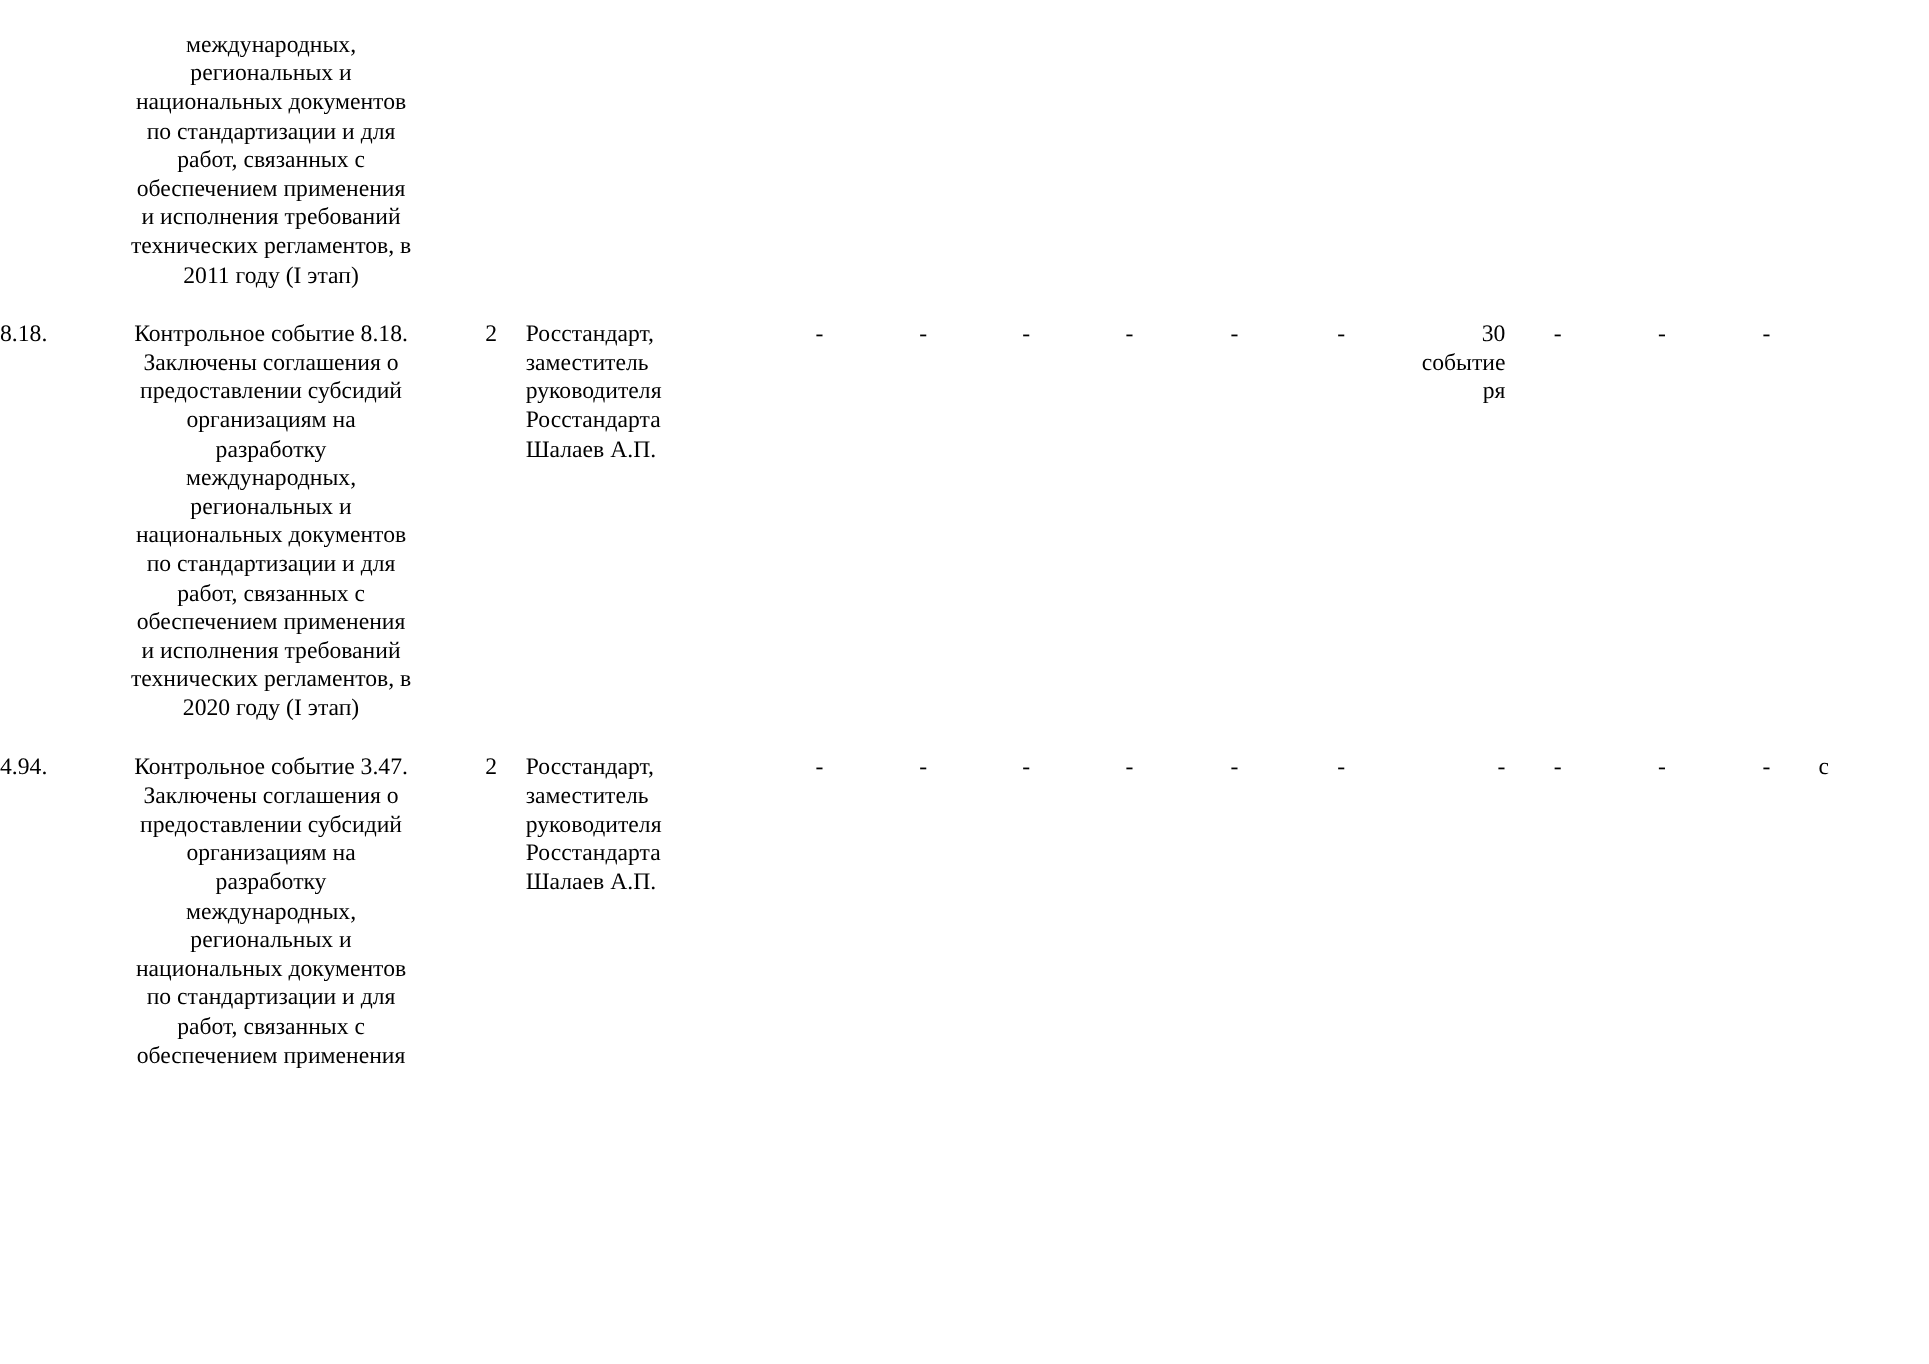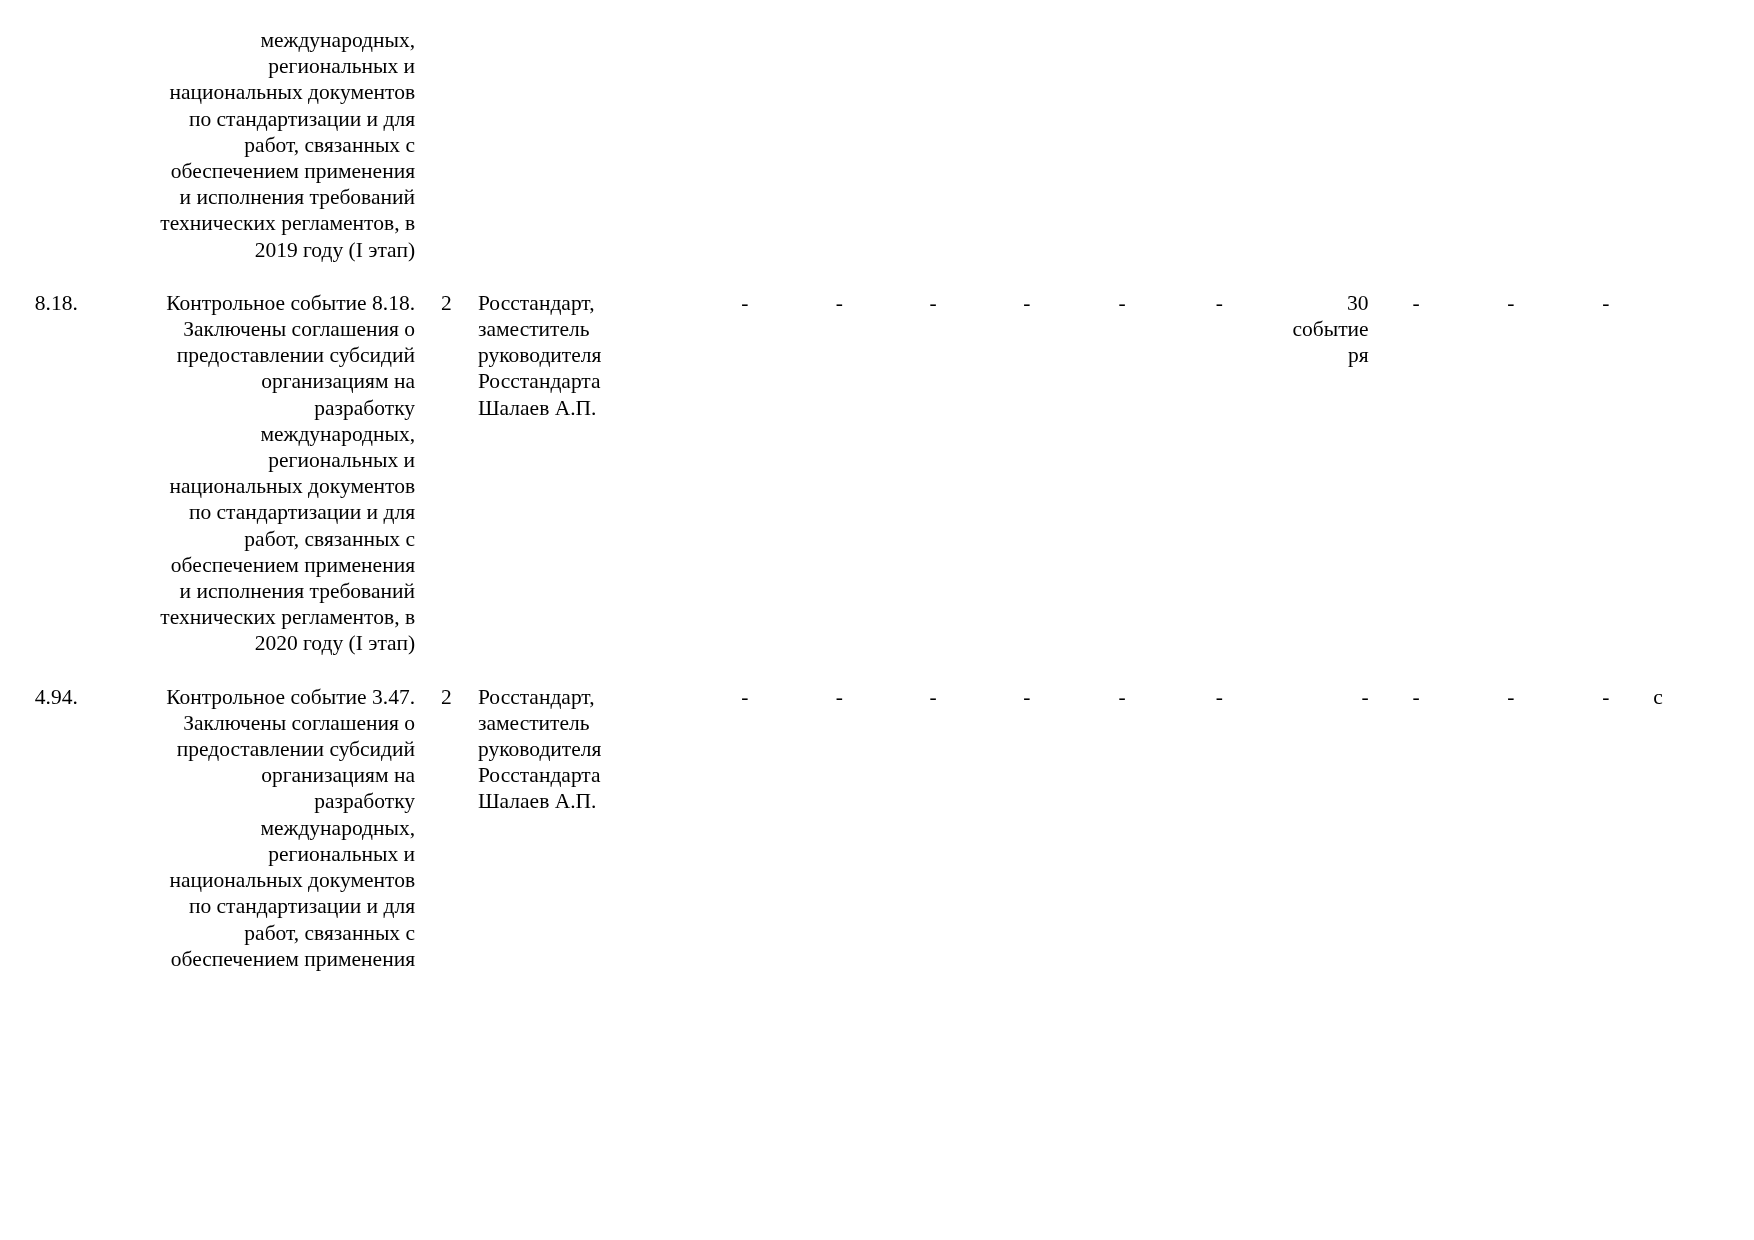--- a/index.html
+++ b/index.html
@@ -48,22 +48,22 @@
   .col-d4       { width: 82px;  }
   .col-d5       { width: 85px;  }
   .col-d6       { width: 85px;  }
   .col-date     { width: 88px;  }
   .col-d7       { width: 83px;  }
   .col-d8       { width: 83px;  }
   .col-d9       { width: 83px;  }
   .col-tail     { width: 88px;  }
 
   .pad-left-num  { padding-left: 142px; }
-  .cell-num      { text-align: right; white-space: nowrap; }
-  .cell-name     { text-align: right; padding-right: 8px; }
+  .cell-num      { text-align: left; white-space: nowrap; }
+  .cell-name     { text-align: center; padding-right: 8px; }
   .cell-level    { text-align: center; }
   .cell-resp     { text-align: left; }
   .cell-dash     { text-align: center; }
   .cell-date     { text-align: right; }
   .cell-tail     { text-align: left; }
 
   .row-spacer td { height: 27px; }
   .lead-gap      { height: 112px; }
 
   .seg { display: block; }
@@ -101,21 +101,21 @@
         <td class="cell-num"></td>
         <td class="cell-name">
           <span class="seg">международных,</span>
           <span class="seg">региональных и</span>
           <span class="seg">национальных документов</span>
           <span class="seg">по стандартизации и для</span>
           <span class="seg">работ, связанных с</span>
           <span class="seg">обеспечением применения</span>
           <span class="seg">и исполнения требований</span>
           <span class="seg">технических регламентов, в</span>
-          <span class="seg">2019 году (I этап)</span>
+          <span class="seg">2011 году (I этап)</span>
         </td>
         <td class="cell-level"></td>
         <td class="cell-resp"></td>
         <td class="cell-dash"></td>
         <td class="cell-dash"></td>
         <td class="cell-dash"></td>
         <td class="cell-dash"></td>
         <td class="cell-dash"></td>
         <td class="cell-dash"></td>
         <td class="cell-date"></td>

